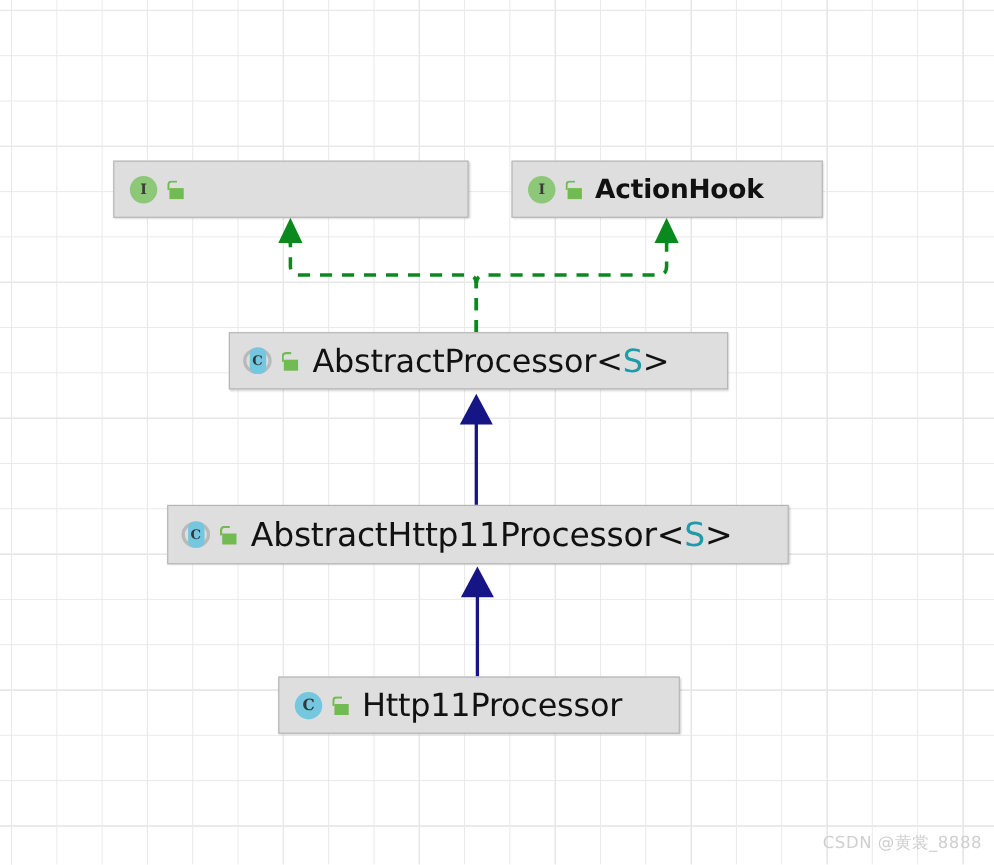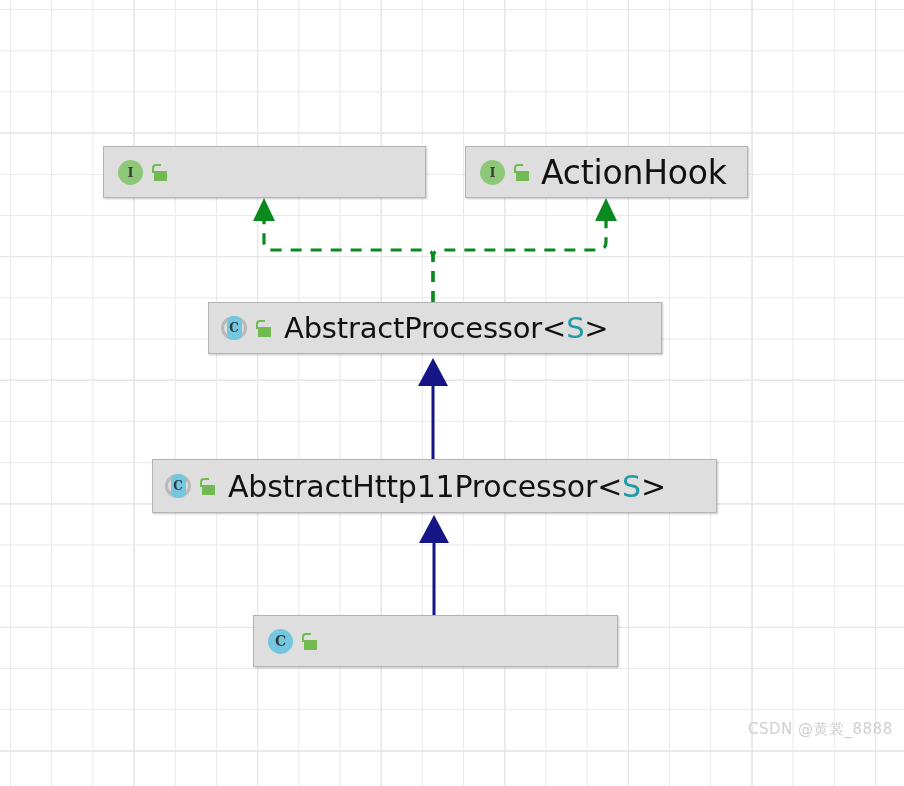--- a/index.html
+++ b/index.html
@@ -204,21 +204,21 @@
   </div>
 
   <div class="node" style="left:465px; top:146px; width:283px; height:52px; padding-left:14px;">
     <span class="icons">
       <span class="ico-iface">I</span>
       <span class="ico-lock" style="margin-left:8px;">
         <span class="shackle"></span>
           <span class="body"></span>
       </span>
     </span>
-    <span class="label" style="font-size:33px; margin-left:12px;">
+    <span class="label" style="font-size:24px; margin-left:12px;font-weight:bold;">
       <span>ActionHook</span>
     </span>
   </div>
 
   <div class="node" style="left:208px; top:302px; width:454px; height:52px; padding-left:11px;">
     <span class="icons">
       <span class="ico-abs">
         <span class="arc"></span>
         <span class="core">C</span>
       </span>
@@ -249,17 +249,20 @@
   </div>
 
   <div class="node" style="left:253px; top:615px; width:365px; height:52px; padding-left:14px;">
     <span class="icons">
       <span class="ico-class">C</span>
       <span class="ico-lock" style="margin-left:8px;">
         <span class="shackle"></span>
           <span class="body"></span>
       </span>
     </span>
-  </div>
-
-  <div class="watermark" style="left:748px; top:720px; font-size:15px;">CSDN @黄裳_8888</div>
+    <span class="label" style="font-size:29px; margin-left:12px;">
+      <span>Http11Processor</span>
+    </span>
+  </div>
+
+  <div class="watermark" style="left:748px; top:757px; font-size:15px;">CSDN @黄裳_8888</div>
 
 </div>
 
 </body></html>

